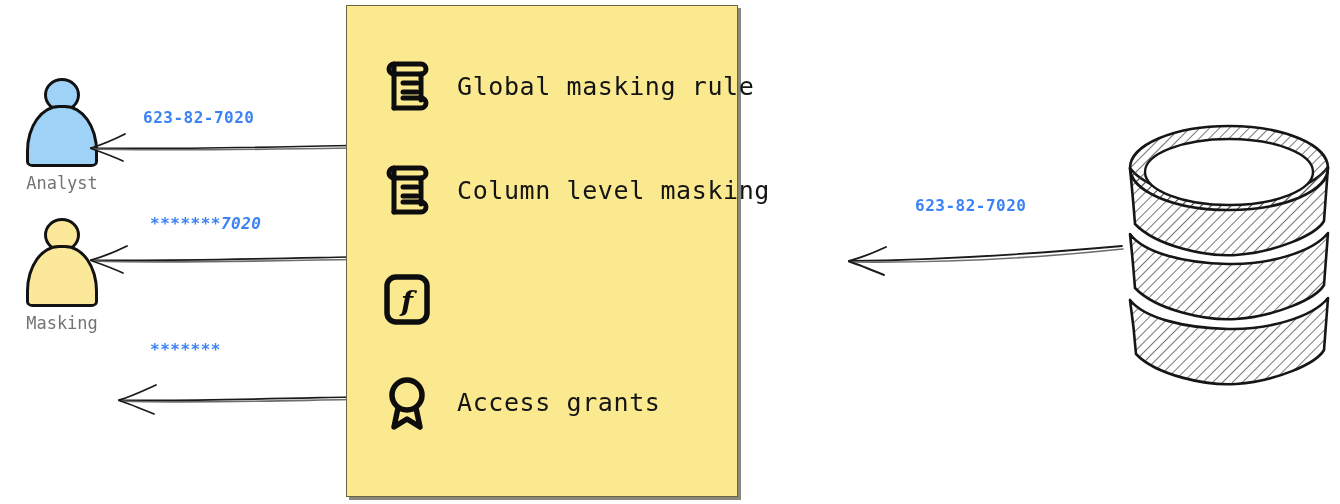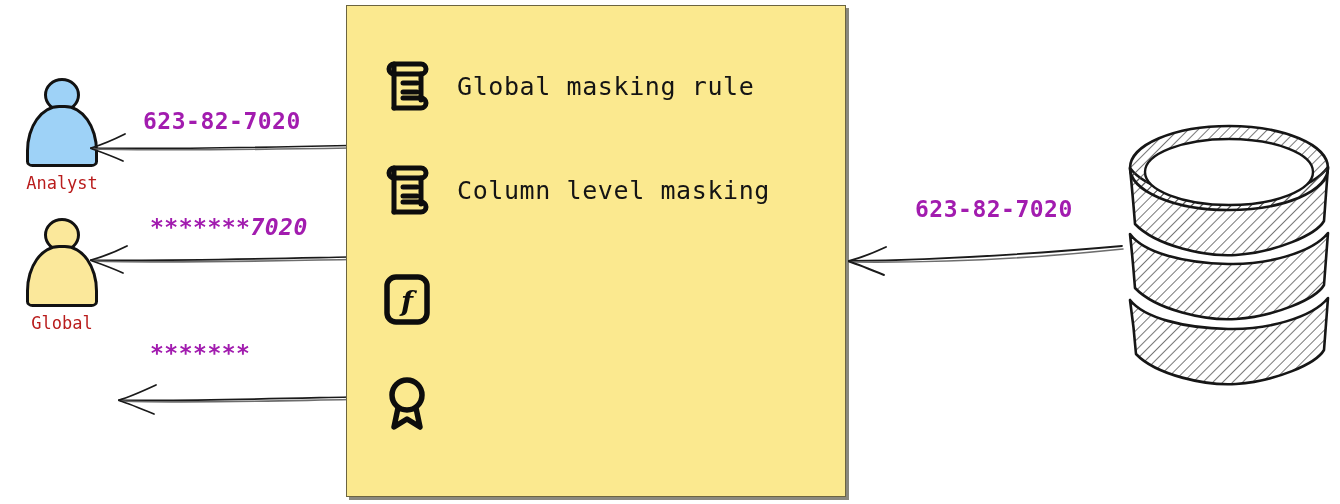--- a/index.html
+++ b/index.html
@@ -45,48 +45,48 @@
     left: 4px;
     top: 27px;
     width: 72px;
     height: 62px;
     border: 3.5px solid #121212;
     box-sizing: border-box;
     border-radius: 46% 46% 9% 9% / 74% 74% 9% 9%;
   }
   .actor-label {
     font-size: 17px;
-    color: #b91c1c;
+    color: #737373;
     letter-spacing: 0px;
     margin-top: 3px;
     white-space: nowrap;
   }
 
   
   .flow-label {
     position: absolute;
-    font-size: 23px;
+    font-size: 16px;
     font-weight: 700;
-    color: #a21caf;
+    color: #3b82f6;
     white-space: nowrap;
     letter-spacing: 0.5px;
   }
 
   
   .arrow-svg {
     position: absolute;
     overflow: visible;
   }
 
   
   #policy-panel {
     position: absolute;
     left: 346px;
     top: 5px;
-    width: 500px;
+    width: 392px;
     height: 492px;
     background: #fbe98f;
     box-sizing: border-box;
     border: 1.5px solid #6b6440;
     box-shadow: 3px 3px 0 rgba(40,38,20,0.55);
   }
   .policy-row {
     position: absolute;
     left: 34px;
     display: flex;
@@ -126,21 +126,21 @@
       <div class="actor-body" style="background:#9ed2f7;"></div>
     </div>
     <div class="actor-label">Analyst</div>
   </div>
 
   <div class="actor" style="left:2px; top:218px;">
     <div class="actor-figure">
       <div class="actor-head" style="background:#fbe89b;"></div>
       <div class="actor-body" style="background:#fbe89b;"></div>
     </div>
-    <div class="actor-label">Global</div>
+    <div class="actor-label">Masking</div>
   </div>
 
 
   <div class="flow-label" style="left:143px; top:108px;">623-82-7020</div>
 
   <div class="flow-label" style="left:150px; top:214px;font-style:italic;">*******7020</div>
 
   <div class="flow-label" style="left:150px; top:340px;">*******</div>
 
   <svg class="arrow-svg" style="left:85px; top:128px; width:270px; height:40px;" viewBox="0 0 270 40">
@@ -203,20 +203,21 @@
       </svg>
     </div>
 
     <div class="policy-row" style="top:368px;">
       <svg class="policy-icon" viewBox="0 0 52 56">
         <g fill="none" stroke="#0d0d0d" stroke-width="5.5" stroke-linecap="round" stroke-linejoin="round">
           <circle cx="26" cy="21" r="15"></circle>
           <path d="M17,34 L13,53 L26,45 L39,53 L35,34"></path>
         </g>
       </svg>
+      <div class="policy-text">Access grants</div>
     </div>
 
   </div>
 
   <div class="flow-label" style="left:915px; top:196px;">623-82-7020</div>
 
   <svg class="arrow-svg" style="left:842px; top:240px; width:285px; height:40px;" viewBox="0 0 285 40">
     <path d="M7,21 C90,20 190,14 280,6" fill="none" stroke="#1a1a1a" stroke-width="1.8" stroke-linecap="round"></path>
     <path d="M9,22 C95,23 195,18 281,9" fill="none" stroke="#6d6d6d" stroke-width="1.6" stroke-linecap="round"></path>
     <path d="M7,21 C18,18 31,13 44,7" fill="none" stroke="#1a1a1a" stroke-width="1.9" stroke-linecap="round"></path>

